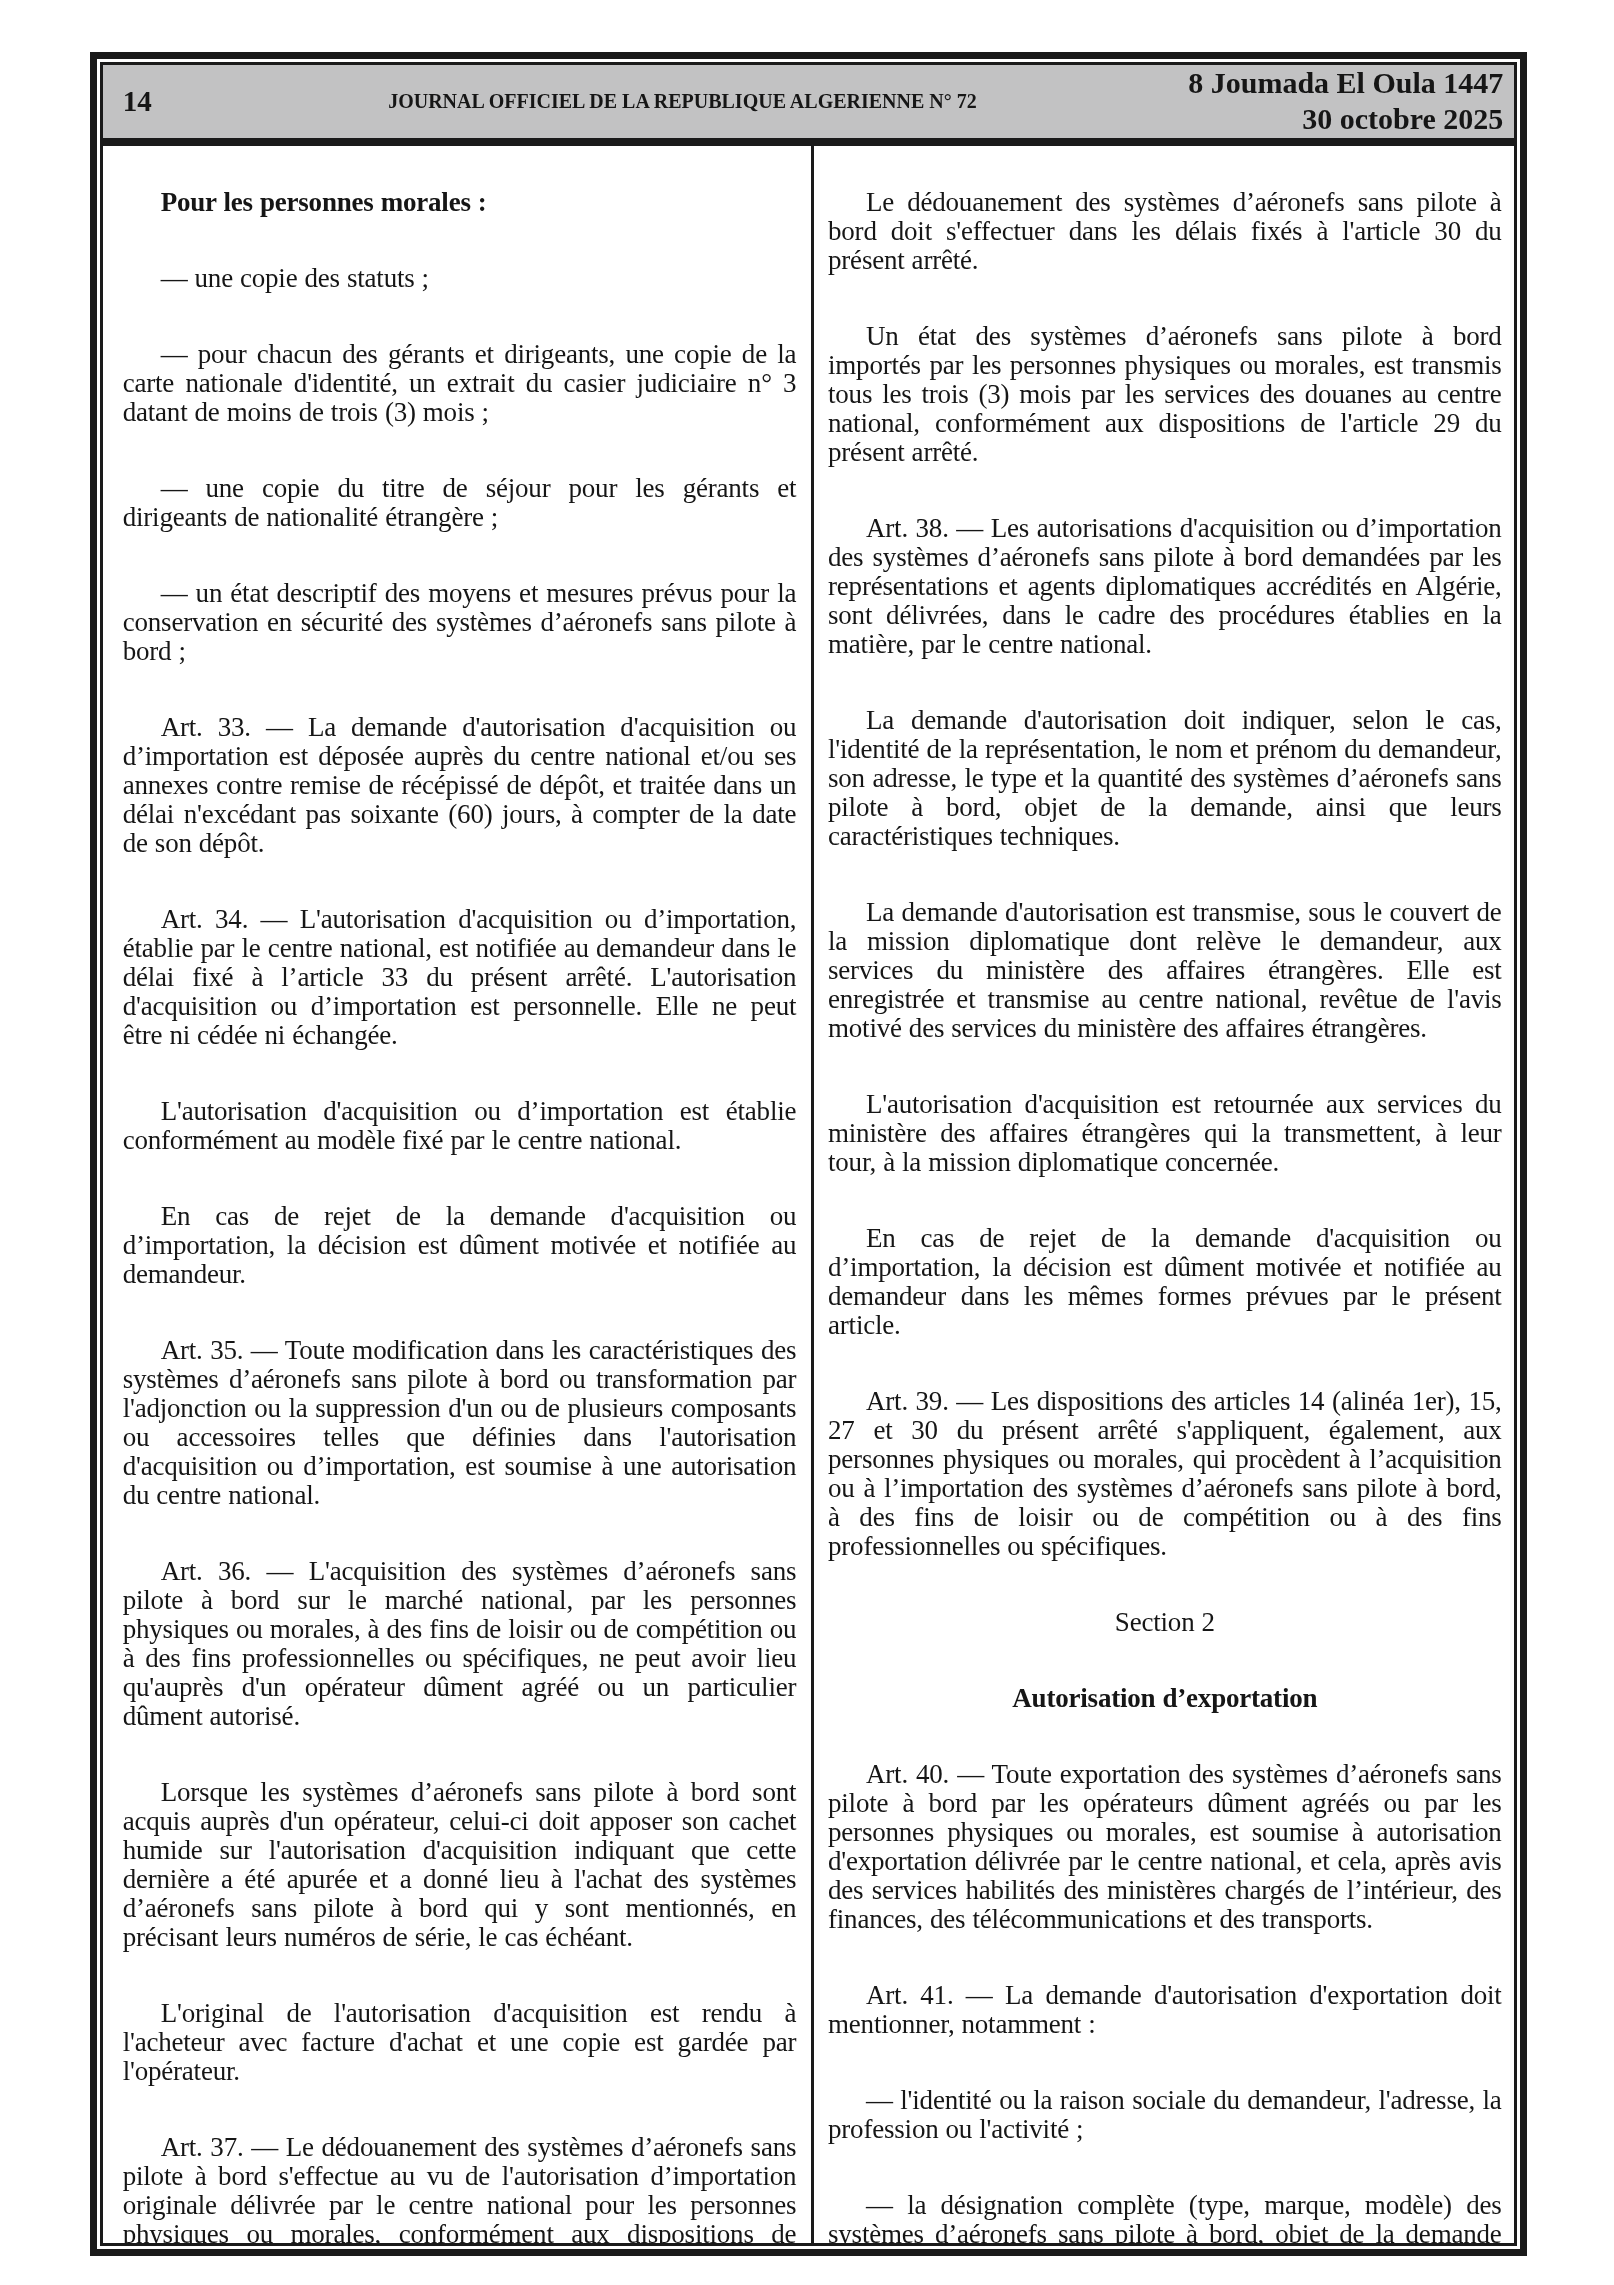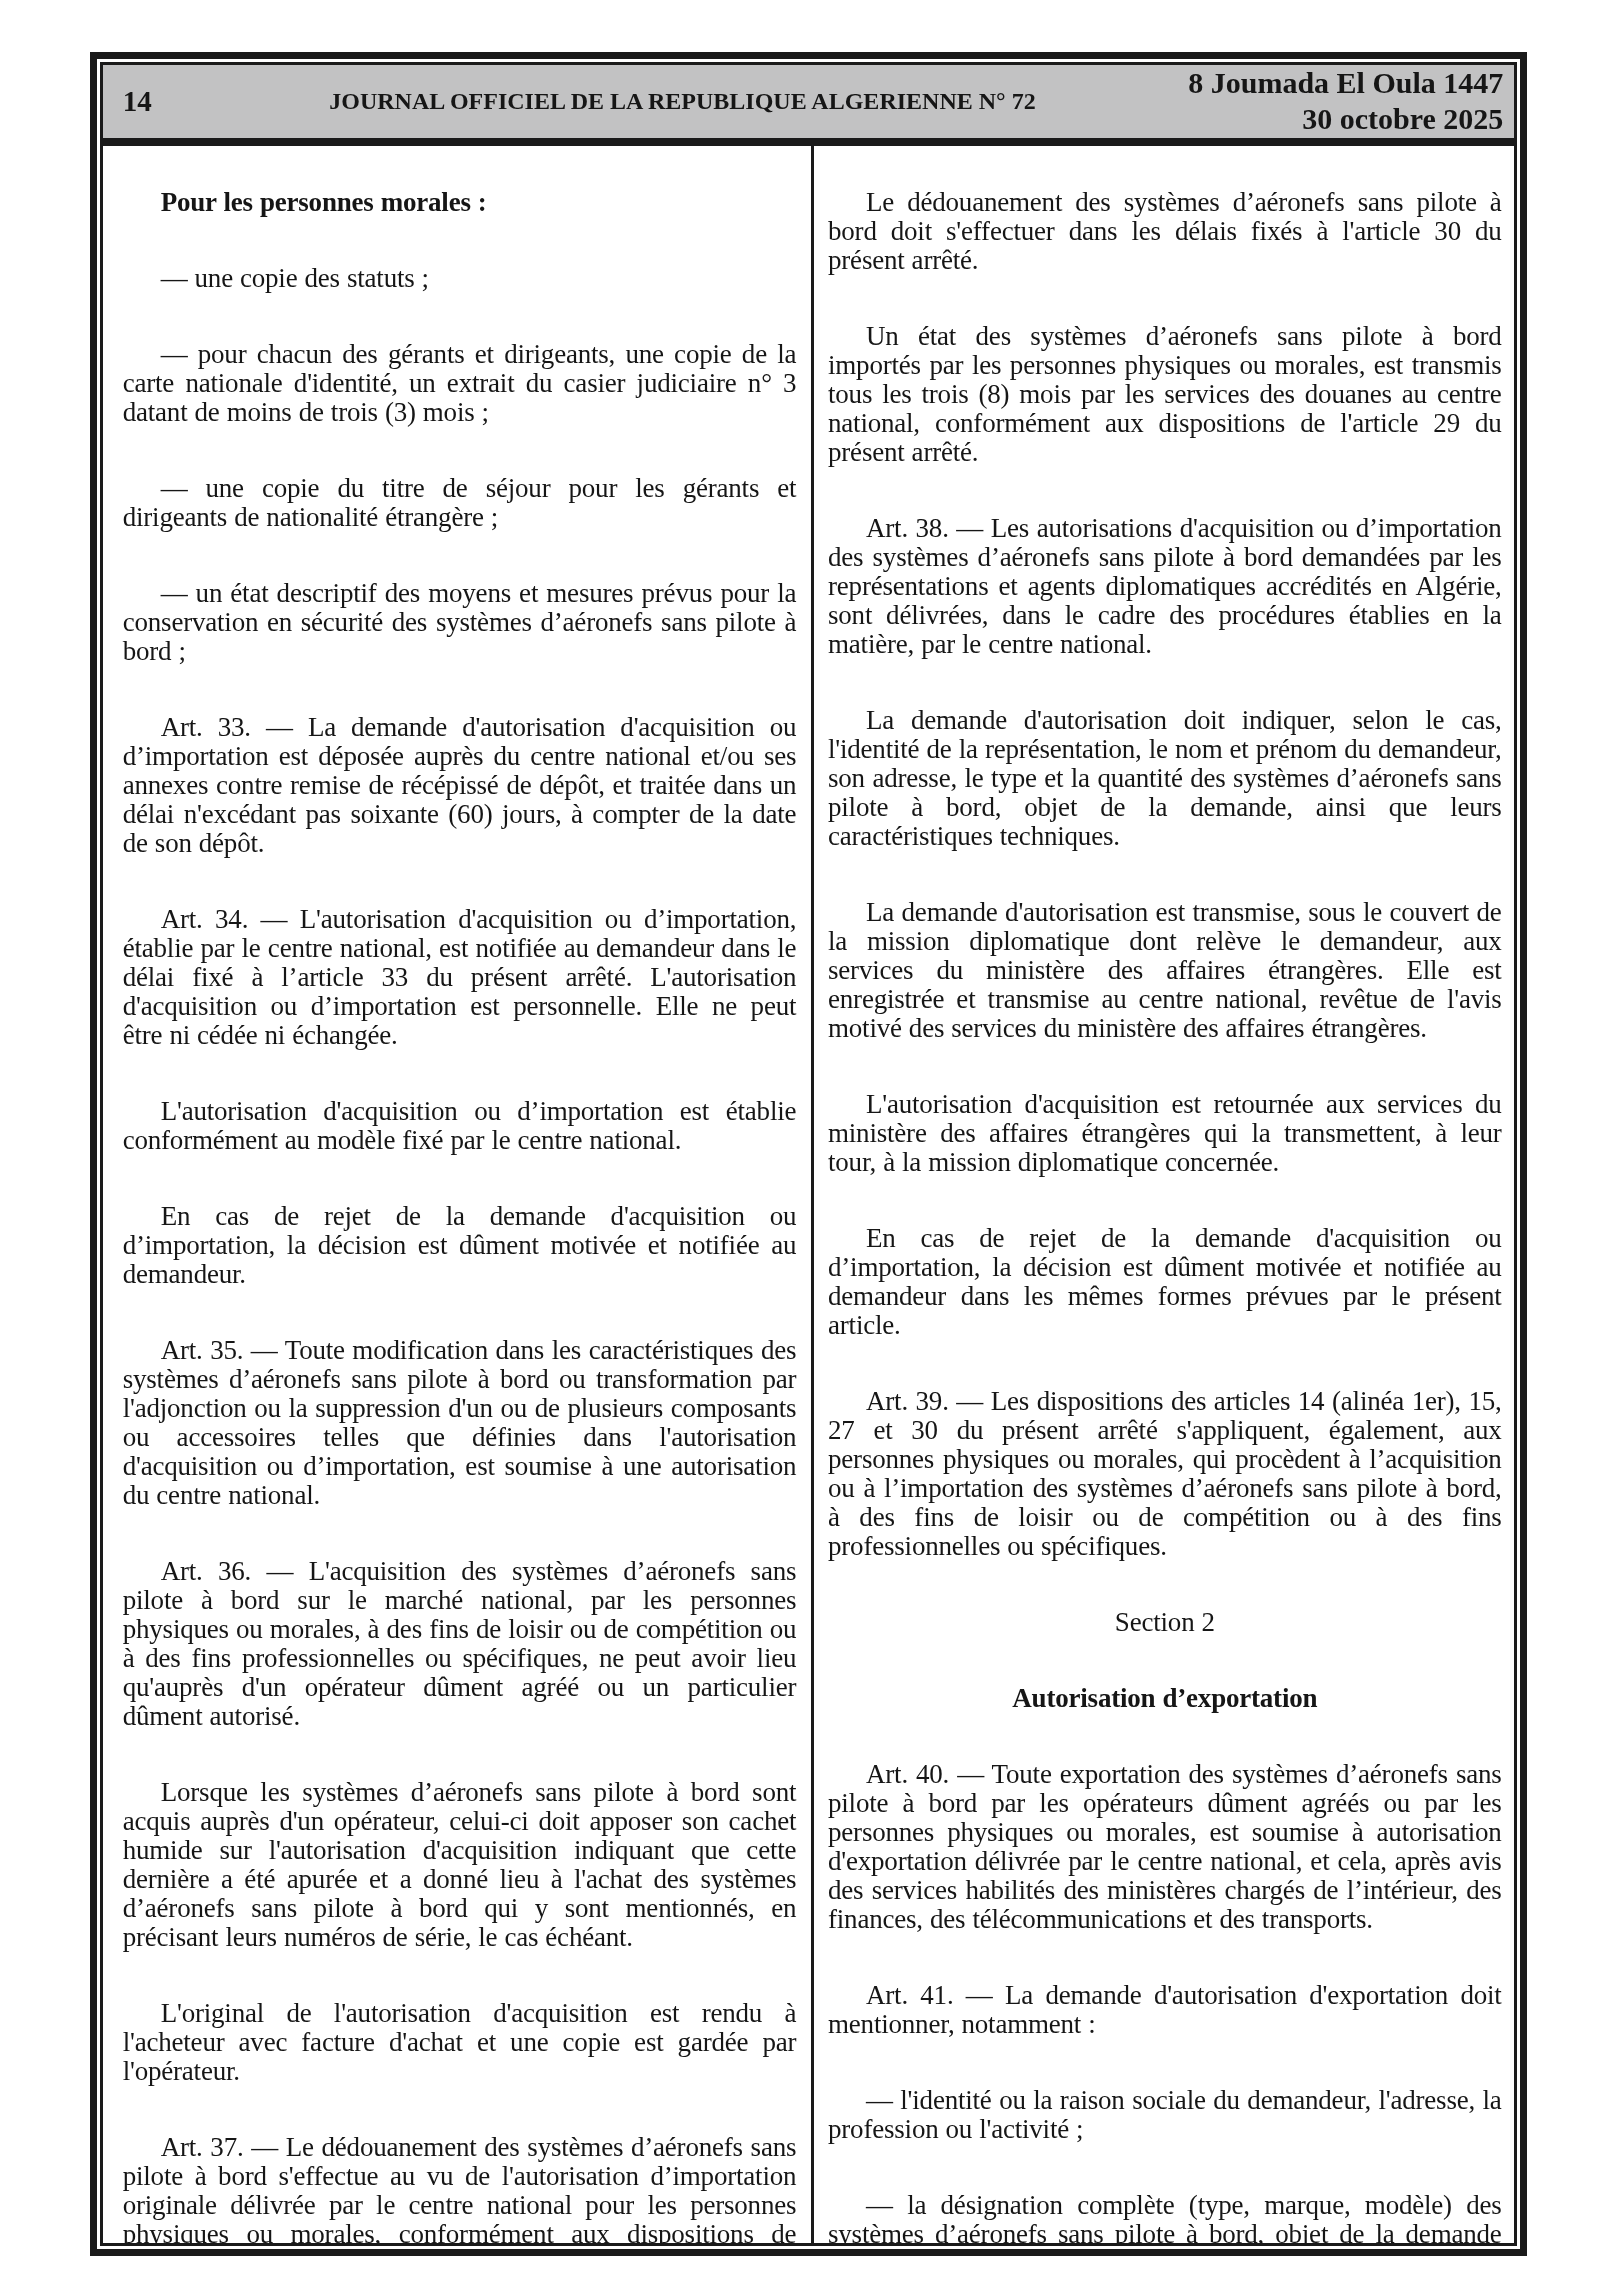--- a/index.html
+++ b/index.html
@@ -26,21 +26,21 @@
   }
   .masthead {
     flex: none; height: 81px;
     background: #c2c2c3;
     border-bottom: 8.1px solid #1a1a1a;
     display: flex; align-items: center;
     box-sizing: border-box;
     padding: 0 11px 0 20px;
   }
   .pageno { font-size: 29px; font-weight: bold; min-width: 54px; }
-  .jtitle { flex: 1; text-align: center; font-size: 24px; font-weight: bold; }
+  .jtitle { flex: 1; text-align: center; font-size: 20px; font-weight: bold; }
   .dates  { text-align: right; font-weight: bold; font-size: 30px; line-height: 36px; white-space: nowrap; }
   .dates span { display: block; }
   .pbody { flex: 1; display: flex; min-height: 0; position: relative; background: #ffffff; }
   .col {
     flex: 1; box-sizing: border-box;
     padding: 42px 14.5px 9px 20px;
     overflow: hidden;
   }
   .col.right { padding: 42px 12.7px 9px 14.5px; }
   .vrule { flex: none; width: 2.7px; background: #1a1a1a; }
@@ -84,21 +84,21 @@
           <p class="para">En cas de rejet de la demande d'acquisition ou d’importation, la décision est dûment motivée et notifiée au demandeur.</p>
           <p class="para">Art. 35. — Toute modification dans les caractéristiques des systèmes d’aéronefs sans pilote à bord ou transformation par l'adjonction ou la suppression d'un ou de plusieurs composants ou accessoires telles que définies dans l'autorisation d'acquisition ou d’importation, est soumise à une autorisation du centre national.</p>
           <p class="para">Art. 36. — L'acquisition des systèmes d’aéronefs sans pilote à bord sur le marché national, par les personnes physiques ou morales, à des fins de loisir ou de compétition ou à des fins professionnelles ou spécifiques, ne peut avoir lieu qu'auprès d'un opérateur dûment agréé ou un particulier dûment autorisé.</p>
           <p class="para">Lorsque les systèmes d’aéronefs sans pilote à bord sont acquis auprès d'un opérateur, celui-ci doit apposer son cachet humide sur l'autorisation d'acquisition indiquant que cette dernière a été apurée et a donné lieu à l'achat des systèmes d’aéronefs sans pilote à bord qui y sont mentionnés, en précisant leurs numéros de série, le cas échéant.</p>
           <p class="para">L'original de l'autorisation d'acquisition est rendu à l'acheteur avec facture d'achat et une copie est gardée par l'opérateur.</p>
           <p class="para">Art. 37. — Le dédouanement des systèmes d’aéronefs sans pilote à bord s'effectue au vu de l'autorisation d’importation originale délivrée par le centre national pour les personnes physiques ou morales, conformément aux dispositions de l'article 29 du présent arrêté.</p>
         </div>
       <div class="vrule"></div>
       <div class="col right" id="col-right">
           <p class="para">Le dédouanement des systèmes d’aéronefs sans pilote à bord doit s'effectuer dans les délais fixés à l'article 30 du présent arrêté.</p>
-          <p class="para">Un état des systèmes d’aéronefs sans pilote à bord importés par les personnes physiques ou morales, est transmis tous les trois (8) mois par les services des douanes au centre national, conformément aux dispositions de l'article 29 du présent arrêté.</p>
+          <p class="para">Un état des systèmes d’aéronefs sans pilote à bord importés par les personnes physiques ou morales, est transmis tous les trois (3) mois par les services des douanes au centre national, conformément aux dispositions de l'article 29 du présent arrêté.</p>
           <p class="para">Art. 38. — Les autorisations d'acquisition ou d’importation des systèmes d’aéronefs sans pilote à bord demandées par les représentations et agents diplomatiques accrédités en Algérie, sont délivrées, dans le cadre des procédures établies en la matière, par le centre national.</p>
           <p class="para">La demande d'autorisation doit indiquer, selon le cas, l'identité de la représentation, le nom et prénom du demandeur, son adresse, le type et la quantité des systèmes d’aéronefs sans pilote à bord, objet de la demande, ainsi que leurs caractéristiques techniques.</p>
           <p class="para">La demande d'autorisation est transmise, sous le couvert de la mission diplomatique dont relève le demandeur, aux services du ministère des affaires étrangères. Elle est enregistrée et transmise au centre national, revêtue de l'avis motivé des services du ministère des affaires étrangères.</p>
           <p class="para">L'autorisation d'acquisition est retournée aux services du ministère des affaires étrangères qui la transmettent, à leur tour, à la mission diplomatique concernée.</p>
           <p class="para">En cas de rejet de la demande d'acquisition ou d’importation, la décision est dûment motivée et notifiée au demandeur dans les mêmes formes prévues par le présent article.</p>
           <p class="para">Art. 39. — Les dispositions des articles 14 (alinéa 1er), 15, 27 et 30 du présent arrêté s'appliquent, également, aux personnes physiques ou morales, qui procèdent à l’acquisition ou à l’importation des systèmes d’aéronefs sans pilote à bord, à des fins de loisir ou de compétition ou à des fins professionnelles ou spécifiques.</p>
           <p class="para center">Section 2</p>
           <p class="para center bold">Autorisation d’exportation</p>
           <p class="para">Art. 40. — Toute exportation des systèmes d’aéronefs sans pilote à bord par les opérateurs dûment agréés ou par les personnes physiques ou morales, est soumise à autorisation d'exportation délivrée par le centre national, et cela, après avis des services habilités des ministères chargés de l’intérieur, des finances, des télécommunications et des transports.</p>
           <p class="para">Art. 41. — La demande d'autorisation d'exportation doit mentionner, notamment :</p>

